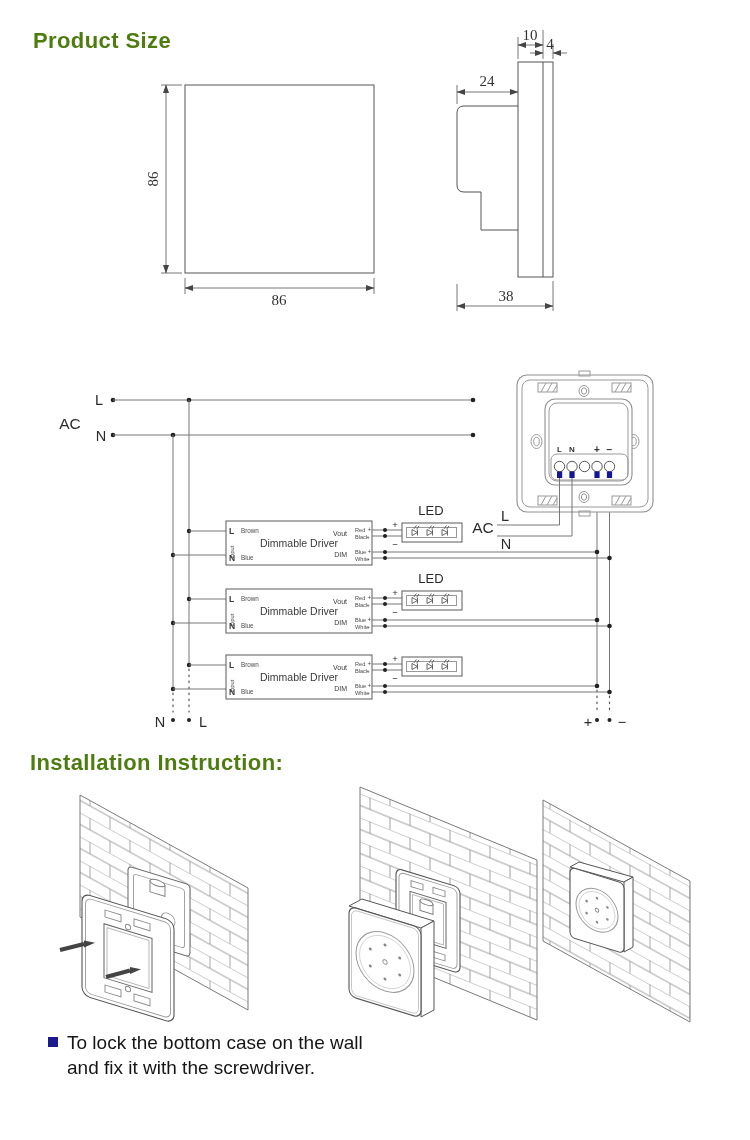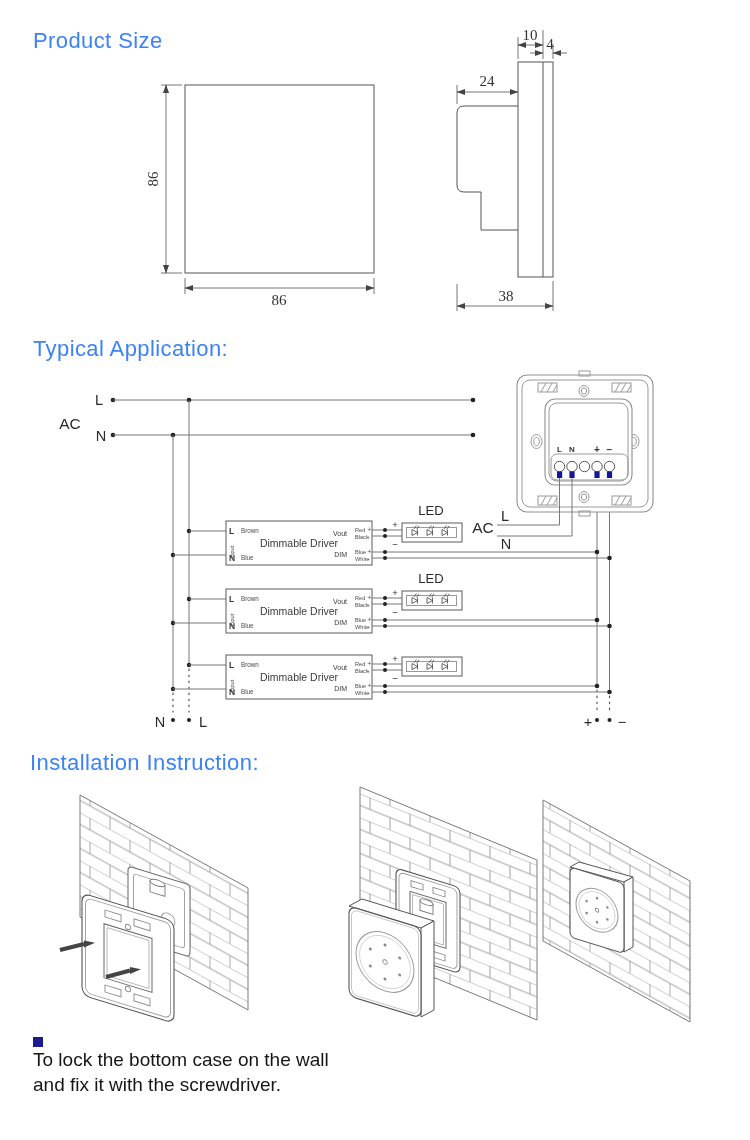--- a/index.html
+++ b/index.html
@@ -1,19 +1,19 @@
 <!DOCTYPE html>
 <html><head>
 <meta charset="utf-8">
 <style>
   html,body{margin:0;padding:0;background:#fff;}
   .page{position:relative;width:750px;height:1140px;background:#fff;overflow:hidden;
         font-family:"Liberation Sans",sans-serif;color:#151515;}
   .abs{position:absolute;}
-  .h1{font-size:22px;font-weight:normal;letter-spacing:.4px;color:#3b82f6;}
+  .h1{font-size:22px;font-weight:bold;letter-spacing:.4px;color:#4d7c0f;}
   svg{display:block;}
   svg text{font-family:"Liberation Sans",sans-serif;fill:#333;}
   .dimtxt{font-family:"Liberation Serif",serif;font-size:15px;fill:#333;}
   .w{stroke:#777;stroke-width:1;fill:none;}
   .w2{stroke:#555;stroke-width:1;fill:none;}
   .dash{stroke:#555;stroke-width:1.2;fill:none;stroke-dasharray:1.6 4.4;stroke-linecap:round;}
   .dot{fill:#222;stroke:none;}
   .box{stroke:#5a5a5a;stroke-width:1;fill:#fff;}
   .thin{stroke:#999;stroke-width:1;fill:none;}
   .plate{stroke:#8f8f8f;stroke-width:1.1;fill:#fff;}
@@ -32,21 +32,20 @@
   .tred{font-size:8px;font-weight:bold;}
   .bullet-row{display:flex;align-items:flex-start;font-size:19px;line-height:25px;color:#161616;}
   .bullet-sq{flex:0 0 auto;width:10px;height:10px;margin:7px 9px 0 0;}
 </style>
 </head>
 <body>
 
 <div class="page">
 
   <div class="abs h1" style="left:33px;top:28px;">Product Size</div>
-  <div class="abs h1" style="left:33px;top:336px;">Typical Application:</div>
   <div class="abs h1" style="left:30px;top:750px;">Installation Instruction:</div>
 
   <svg class="abs" style="left:0;top:0;width:750px;height:330px;" viewBox="0 0 750 330">
     <defs>
       <marker id="arr" viewBox="0 0 10 10" refX="9" refY="5" markerWidth="10" markerHeight="10" orient="auto-start-reverse">
           <path d="M0,1.6L9.5,5L0,8.4Z" fill="#444"></path>
         </marker>
     </defs>
 
     <g>
@@ -444,18 +443,18 @@
               <circle cx="27" cy="47" r="1.3"></circle>
             <circle cx="16.6" cy="41" r="1.3"></circle>
               <circle cx="16.6" cy="29" r="1.3"></circle>
             <circle cx="27" cy="35" r="1.8" fill="none" stroke="#888" stroke-width="0.9"></circle>
           </g>
         </g>
       </g>
     </g>
   </svg>
 
-  <div class="abs bullet-row" style="left:33px;top:1030px;width:340px;flex-direction:column;">
+  <div class="abs bullet-row" style="left:48px;top:1030px;width:340px;">
     <span class="bullet-sq" style="background:#1b1b8e;"></span>
     <span style="width:312px;">To lock the bottom case on the wall and fix it with the screwdriver.</span>
   </div>
 
 </div>
 
 </body></html>

